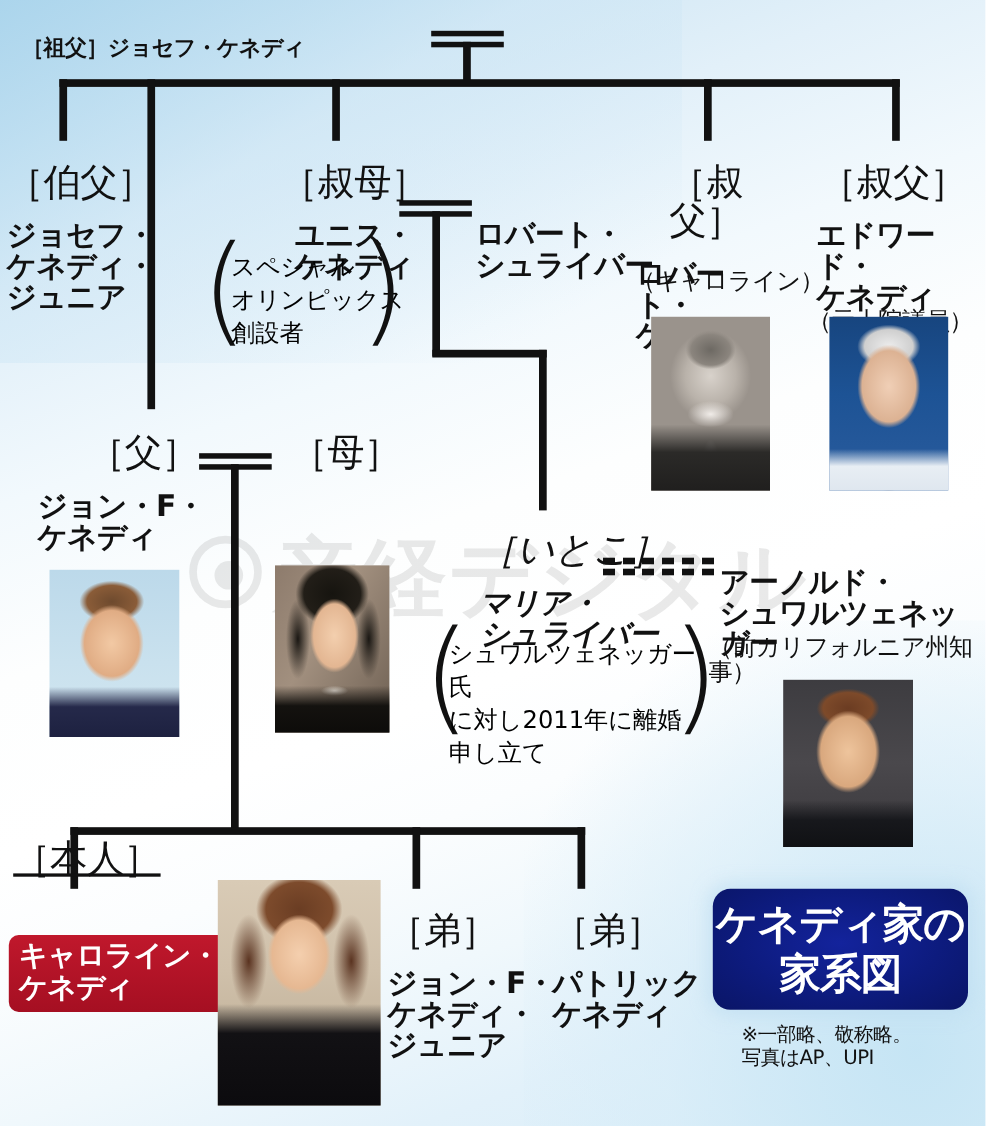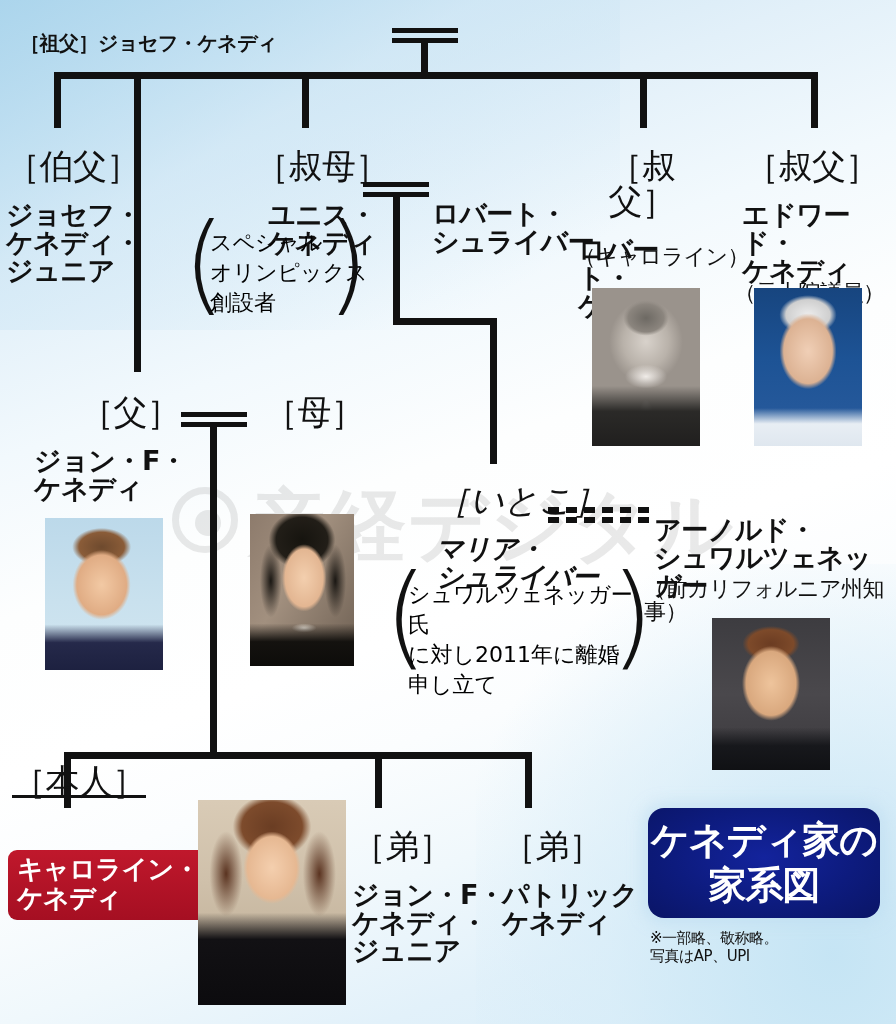--- a/index.html
+++ b/index.html
@@ -184,22 +184,23 @@
     font-size: 38px; font-weight: 700;
     text-align:center;
     line-height: 1.18;
     letter-spacing: -1px;
     white-space: pre-line;
     display:flex; align-items:center; justify-content:center;
     box-shadow: 0 0 14px 6px rgba(190,220,240,0.55);
   }
   .credit {
     position:absolute;
-    font-size: 15px; color:#111; line-height:1.18; white-space:pre-line;
+    font-size: 18px; color:#111; line-height:1.18; white-space:pre-line;
     letter-spacing:-0.5px;
+    margin-left:24px;
   }
   .watermark {
     position:absolute;
     color: rgba(120,120,120,0.16);
     font-size: 78px; font-weight:700;
     letter-spacing: 2px;
     user-select:none;
     pointer-events:none;
     white-space:nowrap;
   }

